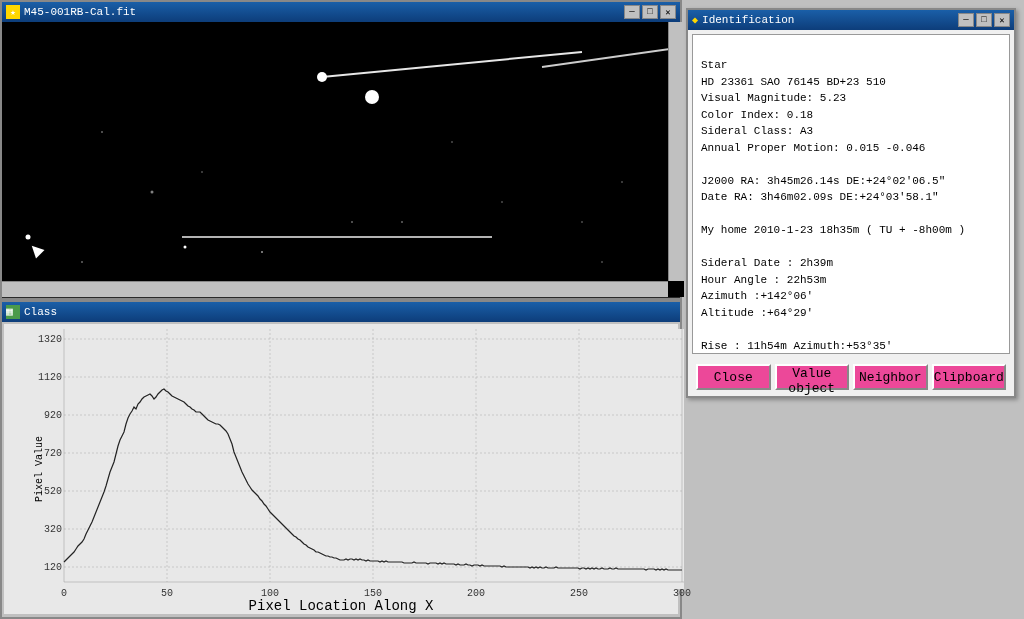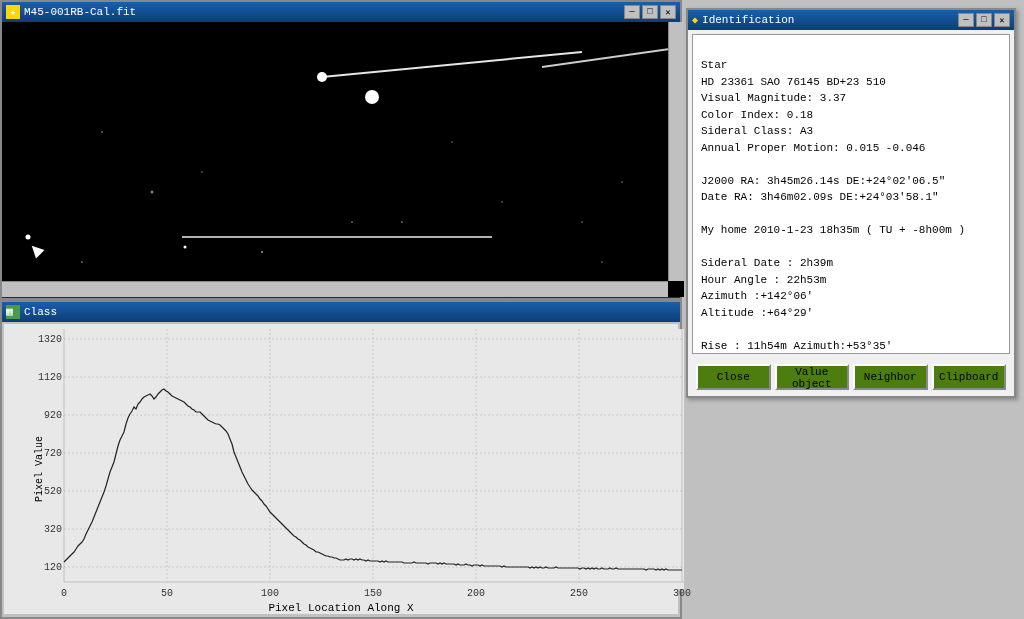--- a/index.html
+++ b/index.html
@@ -117,24 +117,24 @@
     }
     .id-buttons {
       display: flex;
       gap: 4px;
       padding: 6px 8px;
       background: #f0f0f0;
     }
     .id-btn {
       flex: 1;
       height: 26px;
-      background: #4d7c0f;
+      background: #ec4899;
       border: 2px solid;
       border-color: #fff #888 #888 #fff;
-      font-size: 11px;
+      font-size: 13px;
       cursor: pointer;
       font-family: 'Courier New', monospace;
     }
 
     .mouse-cursor {
       position: absolute;
       width: 0; height: 0;
       border-left: 6px solid transparent;
       border-right: 6px solid transparent;
       border-bottom: 12px solid white;
@@ -550,21 +550,21 @@
         638,246
         640,246
         642,246
         644,246
         646,246
         648,246
       "></polyline>
 
     </svg>
 
-    <div style="position:absolute;bottom:0;left:0;right:0;text-align:center;font-size:11px;color:#000;margin-top:17px;">Pixel Location Along X</div>
+    <div style="position:absolute;bottom:0;left:0;right:0;text-align:center;font-size:14px;color:#000;margin-top:17px;">Pixel Location Along X</div>
   </div>
 
   <div class="graph-footer">
     
     
   </div>
 </div>
 
 <div class="id-window">
   <div class="id-titlebar">
@@ -575,21 +575,21 @@
     <div class="window-controls">
       <div class="win-btn">─</div>
       <div class="win-btn">□</div>
       <div class="win-btn win-btn-close">✕</div>
     </div>
   </div>
 
   <div class="id-content">
     <div>Star</div>
     <div>HD 23361 SAO 76145 BD+23   510</div>
-    <div>Visual Magnitude:  3.37</div>
+    <div>Visual Magnitude:  5.23</div>
     <div>Color Index:  0.18</div>
     <div>Sideral Class: A3</div>
     <div>Annual Proper Motion:  0.015 -0.046</div>
     <div>&nbsp;</div>
     <div>J2000 RA:   3h45m26.14s  DE:+24°02'06.5"</div>
     <div>Date RA:   3h46m02.09s  DE:+24°03'58.1"</div>
     <div>&nbsp;</div>
     <div>My home 2010-1-23  18h35m  ( TU +  -8h00m )</div>
     <div>&nbsp;</div>
     <div>Sideral Date      :  2h39m</div>

